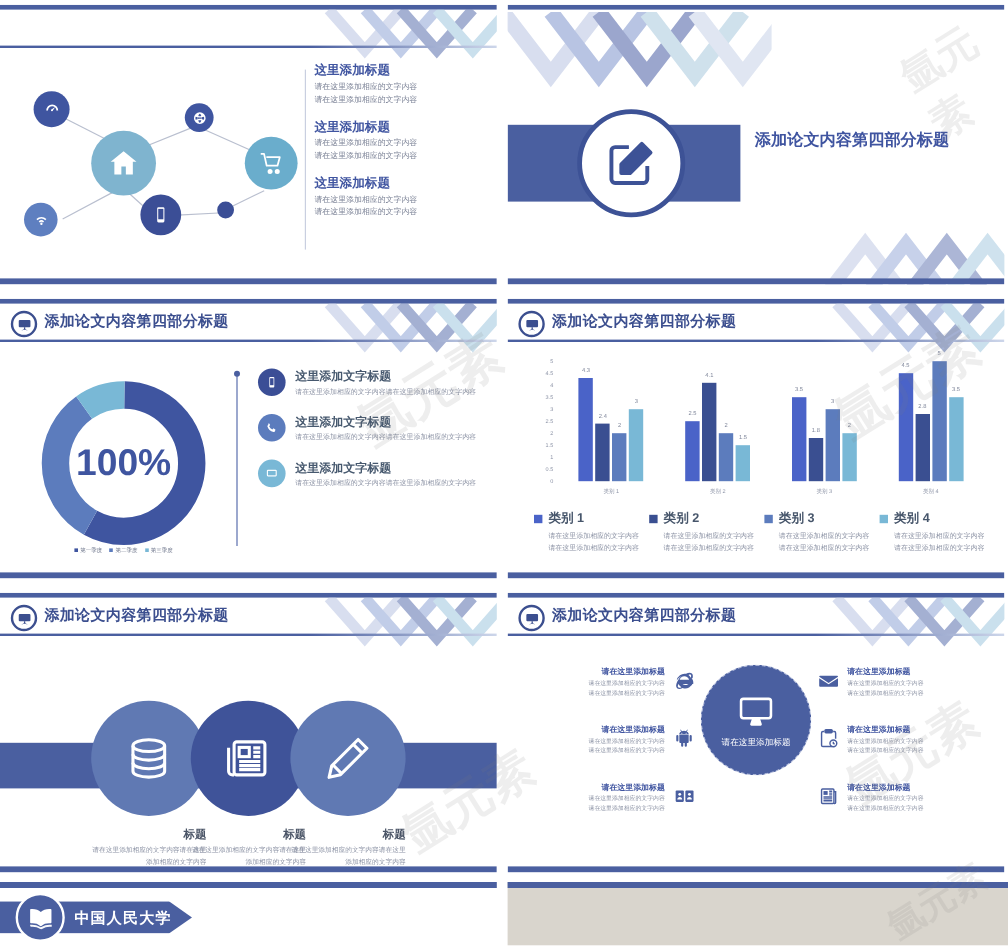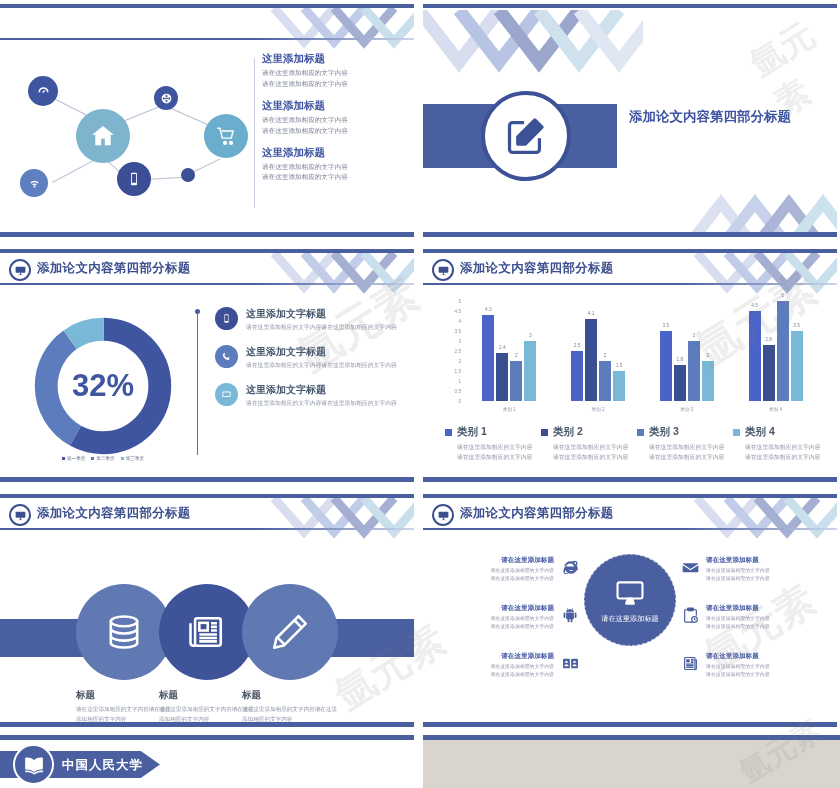--- a/index.html
+++ b/index.html
@@ -93,21 +93,21 @@
   .bl .sq { display:inline-block; width:7px; height:7px; vertical-align:middle;
     margin-right:5px; }
   .bl h4 { font-size:10.5px; color:#47566b; font-weight:bold; display:flex;
     align-items:center; margin-bottom:3px; }
   .bl p { font-size:5.8px; color:#8b92a4; line-height:1.75; padding-left:12px; }
 
   
   .s5band { position:absolute; left:0; top:125px; width:100%; height:38px; background:#4a5fa0; }
   .s5circ { position:absolute; top:90px; width:96px; height:96px; border-radius:50%;
     display:flex; align-items:center; justify-content:center; }
-  .s5cap { position:absolute; top:195px; width:96px; text-align:left; }
+  .s5cap { position:absolute; top:195px; width:96px; text-align:right; }
   .s5cap h4 { font-size:9.5px; color:#4a5466; font-weight:bold; margin-bottom:3px; }
   .s5cap p { font-size:5.6px; color:#8b92a4; line-height:1.75; }
 
   
   .hub { position:absolute; left:161px; top:60px; width:92px; height:92px;
     border-radius:50%; background:#4a5fa0; border:1px dashed #aab4d6;
     display:flex; flex-direction:column; align-items:center; justify-content:center; }
   .hub .lbl { font-size:7.2px; color:#fff; margin-top:4px; }
   .sp { position:absolute; display:flex; align-items:flex-start; width:150px; }
   .sp .ic { flex:0 0 auto; width:22px; height:22px; display:flex;
@@ -271,21 +271,21 @@
     <div class="hdr-t">添加论文内容第四部分标题</div>
   </div>
   <div class="hdr-rule"></div>
 
   <div class="donutwrap">
     <svg width="150" height="150" viewBox="0 0 42 42">
       <circle cx="21" cy="21" r="15.9" fill="none" stroke="#3f55a0" stroke-width="6.4" stroke-dasharray="58 42" stroke-dashoffset="25"></circle>
       <circle cx="21" cy="21" r="15.9" fill="none" stroke="#5c7cbd" stroke-width="6.4" stroke-dasharray="32 68" stroke-dashoffset="-33"></circle>
       <circle cx="21" cy="21" r="15.9" fill="none" stroke="#79b8d6" stroke-width="6.4" stroke-dasharray="10 90" stroke-dashoffset="-65"></circle>
     </svg>
-    <div style="position:absolute;left:0;top:0;width:150px;height:150px;display:flex;align-items:center;justify-content:center;font-size:31px;font-weight:bold;color:#3f55a0">32%</div>
+    <div style="position:absolute;left:0;top:0;width:150px;height:150px;display:flex;align-items:center;justify-content:center;font-size:31px;font-weight:bold;color:#3f55a0">100%</div>
   </div>
   <div class="dlegend">
     <span><i class="dot" style="background:#3f55a0"></i><b style="font-weight:normal">第一季度</b></span><span><i class="dot" style="background:#5c7cbd"></i><b style="font-weight:normal">第二季度</b></span><span><i class="dot" style="background:#79b8d6"></i><b style="font-weight:normal">第三季度</b></span>
   </div>
 
   <div class="s3col">
     <div class="s3item">
       <div class="s3ic" style="background:#3b4e96">
         <svg width="11" height="11" viewBox="0 0 24 24" fill="#fff">
               <rect x="7.5" y="2.5" width="9" height="19" rx="1.6"></rect>

